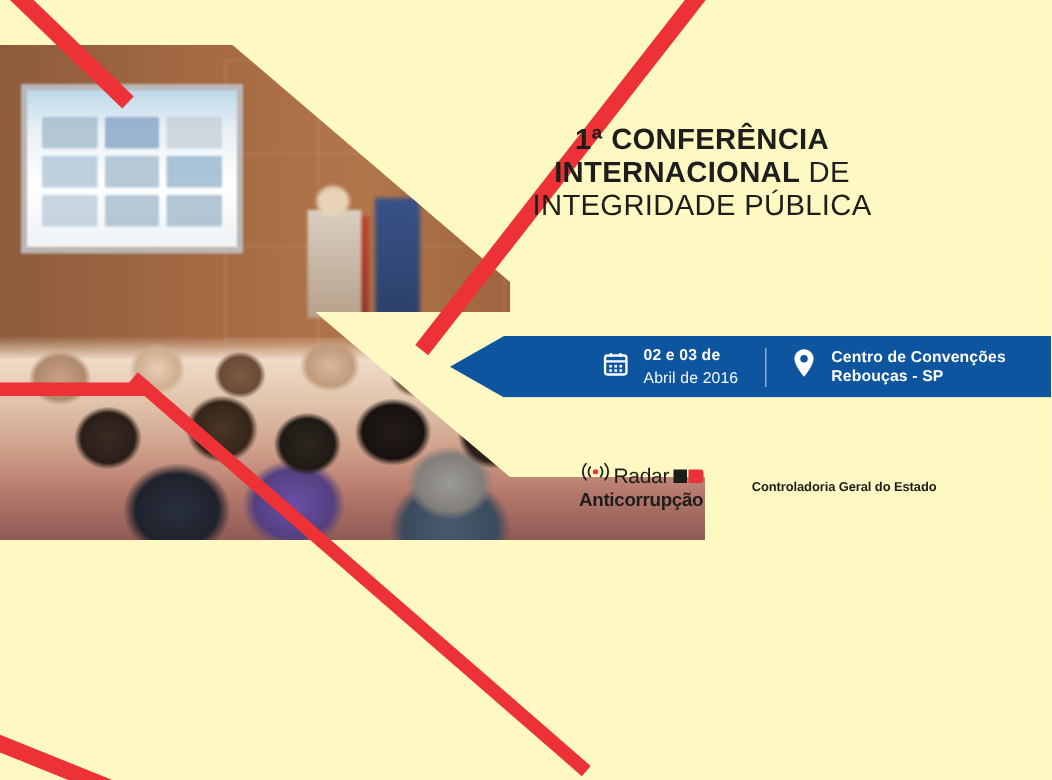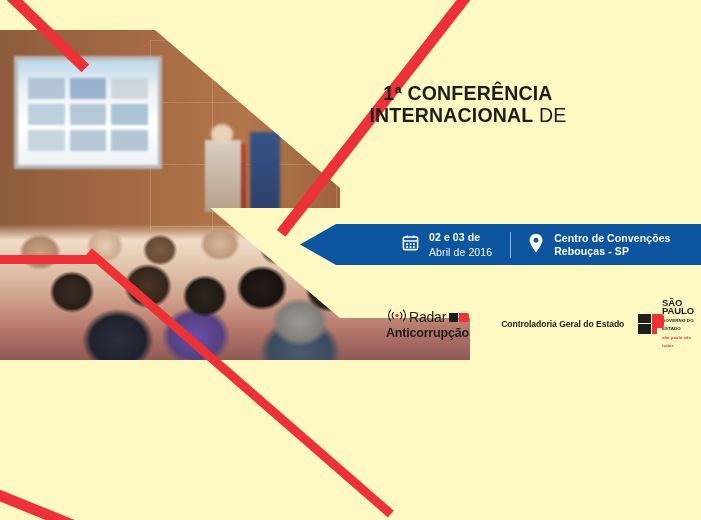--- a/index.html
+++ b/index.html
@@ -214,20 +214,21 @@
   </div>
 
   <div class="stripe stripe-tl"></div>
   <div class="stripe stripe-tr"></div>
   <div class="stripe stripe-h"></div>
   <div class="stripe stripe-diag-main"></div>
 
   <div class="title-block">
     <div class="title-line l1">1ª CONFERÊNCIA</div>
     <div class="title-line l2"><b>INTERNACIONAL</b><span> DE</span></div>
+    <div class="title-line l3">INTEGRIDADE PÚBLICA</div>
   </div>
 
   <div class="infobar">
     <div class="info-item first">
       <span class="ic">
         <svg width="19" height="19" viewBox="0 0 24 24" fill="none" stroke="#ffffff" stroke-width="2">
           <rect x="3" y="5" width="18" height="16" rx="2"></rect>
           <line x1="3" y1="10" x2="21" y2="10"></line>
           <line x1="8" y1="3" x2="8" y2="6"></line>
           <line x1="16" y1="3" x2="16" y2="6"></line>
@@ -278,29 +279,16 @@
         <span class="radar-sq">
           <i class="sq-b"></i>
             <i class="sq-r"></i>
         </span>
       </div>
       <div class="radar-bottom">Anticorrupção</div>
     </div>
 
     <div class="logo-cge">Controladoria Geral do Estado</div>
 
-    <div class="logo-sp">
-      <span class="sp-mark">
-        <i class="s1"></i>
-          <i class="s2"></i>
-          <i class="s3"></i>
-          <i class="s4"></i>
-      </span>
-      <span class="sp-txt">
-        <span class="a">SÃO PAULO</span>
-        <span class="b">GOVERNO DO ESTADO</span>
-        <span class="c">são paulo são todos</span>
-      </span>
-    </div>
   </div>
 
   <div class="stripe stripe-bottom"></div>
 </div>
 
 </body></html>

